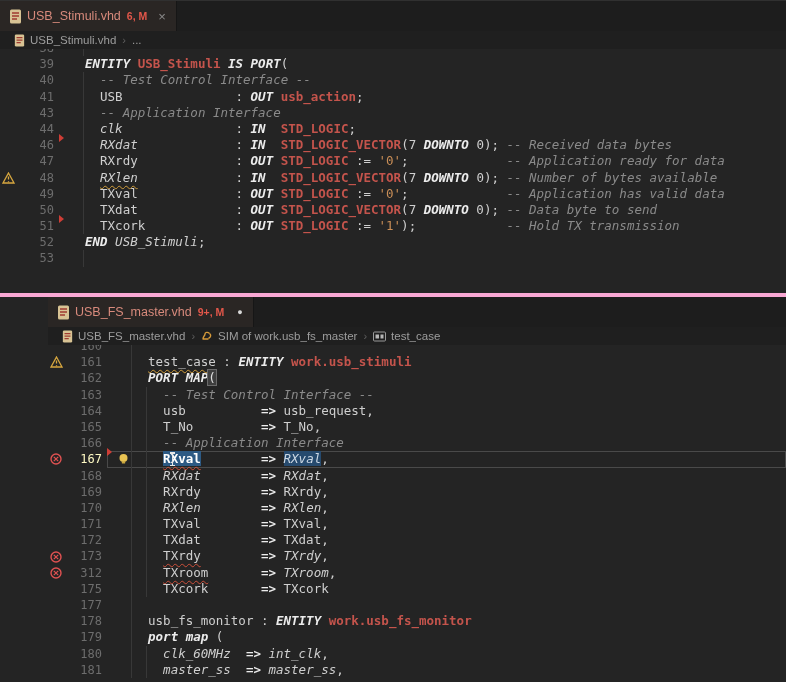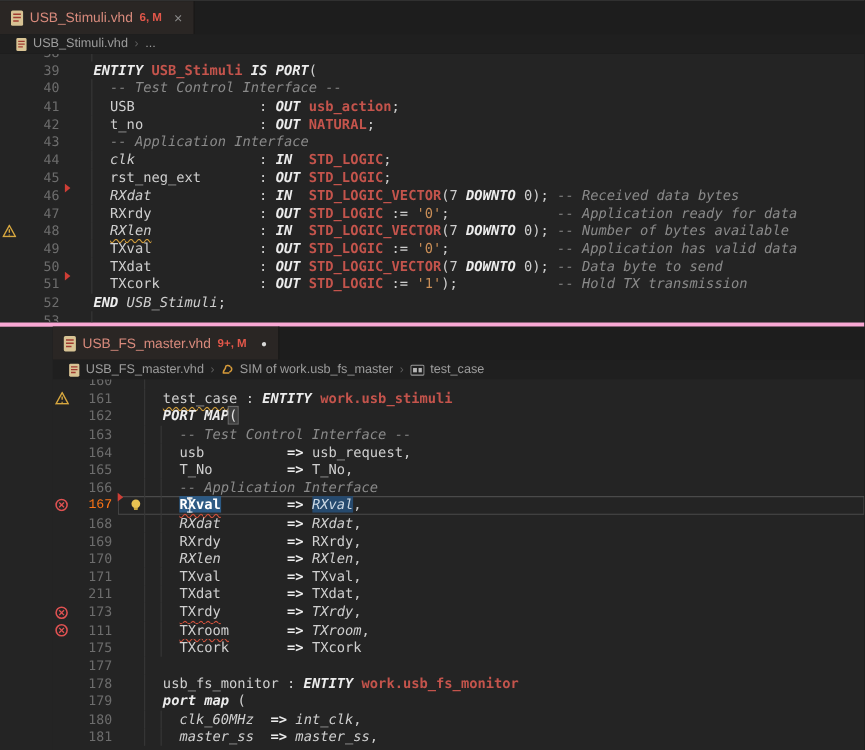--- a/index.html
+++ b/index.html
@@ -23,21 +23,21 @@
   .csep{font-size:11px;color:#5f5f5f;margin:0 1px;}
   .ficon{display:inline-flex;align-items:center;}
   
   .codewrap{flex:1 1 auto;overflow:hidden;background:#242424;position:relative;}
   #code-0 .codeinner{margin-top:-9px;}
   #code-1 .codeinner{margin-top:-7px;}
   .row{display:flex;height:16.2px;line-height:16.2px;
        font-family:"DejaVu Sans Mono",monospace;font-size:12.5px;color:#cfcfcf;}
   .gstate{width:16px;flex:0 0 16px;display:flex;align-items:center;justify-content:center;}
   .gnum{width:38px;flex:0 0 38px;text-align:right;padding-right:5px;color:#6d6d6d;font-size:12px;}
-  .row.cur .gnum{color:#f97316;font-family:Liberation Mono, monospace;}
+  .row.cur .gnum{color:#fef9c3;}
   .rowrest{flex:1 1 auto;display:flex;position:relative;}
   .row.cur .rowrest{box-shadow:inset 0 0 0 1px #4a4a4a;}
   .gflag{width:6px;flex:0 0 6px;position:relative;}
   .flag{position:absolute;top:-3px;left:0;width:0;height:0;
         border-left:5px solid #cf3e36;border-top:4px solid transparent;border-bottom:4px solid transparent;}
   .gmgn{width:20px;flex:0 0 20px;display:flex;align-items:center;justify-content:center;}
   .codeln{flex:1 1 auto;white-space:pre;position:relative;}
   .guide{position:absolute;top:0;bottom:0;width:0;border-left:1px solid #383838;}
   .caret{position:absolute;top:1px;width:1.5px;height:14px;background:#e8e8e8;}
   .caret:before,.caret:after{content:"";position:absolute;left:-2px;width:5.5px;height:1.5px;background:#e8e8e8;}
@@ -120,52 +120,34 @@
             <span class="gstate"></span>
             <span class="gnum">41</span>
             <div class="rowrest">
               <span class="gflag"></span>
               <span class="gmgn"></span>
               <span class="codeln"><span class="guide" style="left: calc(0ch - 2px);"></span><span class="t-p">  USB               : </span><span class="t-kw">OUT</span><span class="t-p"> </span><span class="t-ty">usb_action</span><span class="t-p">;</span></span>
             </div>
           </div>
           <div class="row">
             <span class="gstate"></span>
-            <span class="gnum">42</span>
-            <div class="rowrest">
-              <span class="gflag"></span>
-              <span class="gmgn"></span>
-              <span class="codeln"><span class="guide" style="left: calc(0ch - 2px);"></span><span class="t-p">  t_no              : </span><span class="t-kw">OUT</span><span class="t-p"> </span><span class="t-ty">NATURAL</span><span class="t-p">;</span></span>
-            </div>
-          </div>
-          <div class="row">
-            <span class="gstate"></span>
             <span class="gnum">43</span>
             <div class="rowrest">
               <span class="gflag"></span>
               <span class="gmgn"></span>
               <span class="codeln"><span class="guide" style="left: calc(0ch - 2px);"></span><span class="t-cm">  -- Application Interface</span></span>
             </div>
           </div>
           <div class="row">
             <span class="gstate"></span>
             <span class="gnum">44</span>
             <div class="rowrest">
               <span class="gflag"></span>
               <span class="gmgn"></span>
               <span class="codeln"><span class="guide" style="left: calc(0ch - 2px);"></span><span class="t-p">  </span><span class="t-it">clk</span><span class="t-p">               : </span><span class="t-kw">IN</span><span class="t-p">  </span><span class="t-ty">STD_LOGIC</span><span class="t-p">;</span></span>
-            </div>
-          </div>
-          <div class="row">
-            <span class="gstate"></span>
-            <span class="gnum">45</span>
-            <div class="rowrest">
-              <span class="gflag"></span>
-              <span class="gmgn"></span>
-              <span class="codeln"><span class="guide" style="left: calc(0ch - 2px);"></span><span class="t-p">  rst_neg_ext       : </span><span class="t-kw">OUT</span><span class="t-p"> </span><span class="t-ty">STD_LOGIC</span><span class="t-p">;</span></span>
             </div>
           </div>
           <div class="row">
             <span class="gstate"></span>
             <span class="gnum">46</span>
             <div class="rowrest">
               <span class="gflag">
                 <span class="flag"></span>
               </span>
               <span class="gmgn"></span>
@@ -407,21 +389,21 @@
             <span class="gstate"></span>
             <span class="gnum">171</span>
             <div class="rowrest">
               <span class="gflag"></span>
               <span class="gmgn"></span>
               <span class="codeln"><span class="guide" style="left: calc(0ch - 2px);"></span><span class="guide" style="left: calc(2ch - 2px);"></span><span class="t-p">    TXval        </span><span class="t-kw">=&gt;</span><span class="t-p"> TXval,</span></span>
             </div>
           </div>
           <div class="row">
             <span class="gstate"></span>
-            <span class="gnum">211</span>
+            <span class="gnum">172</span>
             <div class="rowrest">
               <span class="gflag"></span>
               <span class="gmgn"></span>
               <span class="codeln"><span class="guide" style="left: calc(0ch - 2px);"></span><span class="guide" style="left: calc(2ch - 2px);"></span><span class="t-p">    TXdat        </span><span class="t-kw">=&gt;</span><span class="t-p"> TXdat,</span></span>
             </div>
           </div>
           <div class="row">
             <span class="gstate">
               <svg width="12" height="12" viewBox="0 0 12 12">
                 <circle cx="6" cy="6" r="5" fill="none" stroke="#e05252" stroke-width="1.4"></circle>
@@ -435,21 +417,21 @@
               <span class="codeln"><span class="guide" style="left: calc(0ch - 2px);"></span><span class="guide" style="left: calc(2ch - 2px);"></span><span class="t-p">    </span><span class="t-p d-esq">TXrdy</span><span class="t-p">        </span><span class="t-kw">=&gt;</span><span class="t-p"> </span><span class="t-it">TXrdy</span><span class="t-p">,</span></span>
             </div>
           </div>
           <div class="row">
             <span class="gstate">
               <svg width="12" height="12" viewBox="0 0 12 12">
                 <circle cx="6" cy="6" r="5" fill="none" stroke="#e05252" stroke-width="1.4"></circle>
                 <path d="M3.8 3.8l4.4 4.4M8.2 3.8L3.8 8.2" stroke="#e05252" stroke-width="1.2"></path>
               </svg>
             </span>
-            <span class="gnum">111</span>
+            <span class="gnum">312</span>
             <div class="rowrest">
               <span class="gflag"></span>
               <span class="gmgn"></span>
               <span class="codeln"><span class="guide" style="left: calc(0ch - 2px);"></span><span class="guide" style="left: calc(2ch - 2px);"></span><span class="t-p">    </span><span class="t-p d-esq">TXroom</span><span class="t-p">       </span><span class="t-kw">=&gt;</span><span class="t-p"> </span><span class="t-it">TXroom</span><span class="t-p">,</span></span>
             </div>
           </div>
           <div class="row">
             <span class="gstate"></span>
             <span class="gnum">175</span>
             <div class="rowrest">

